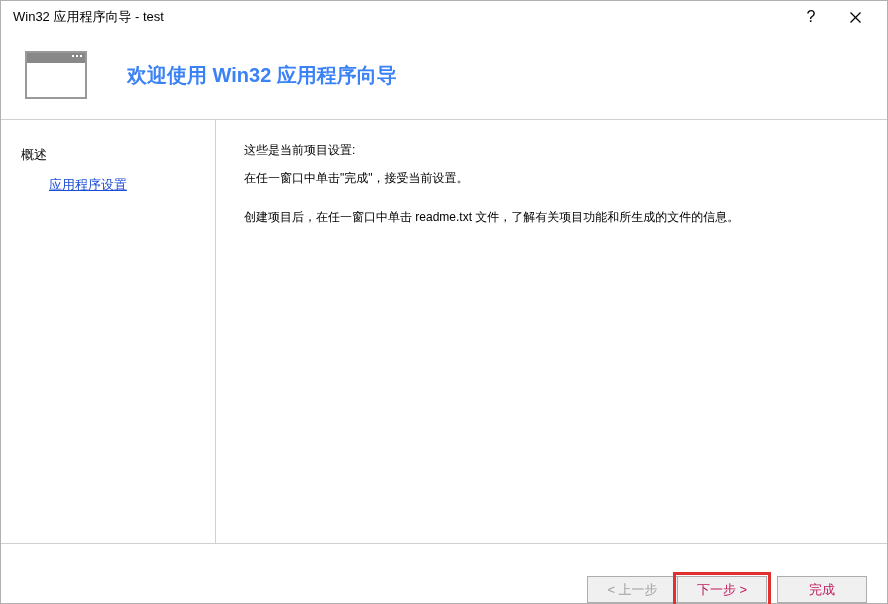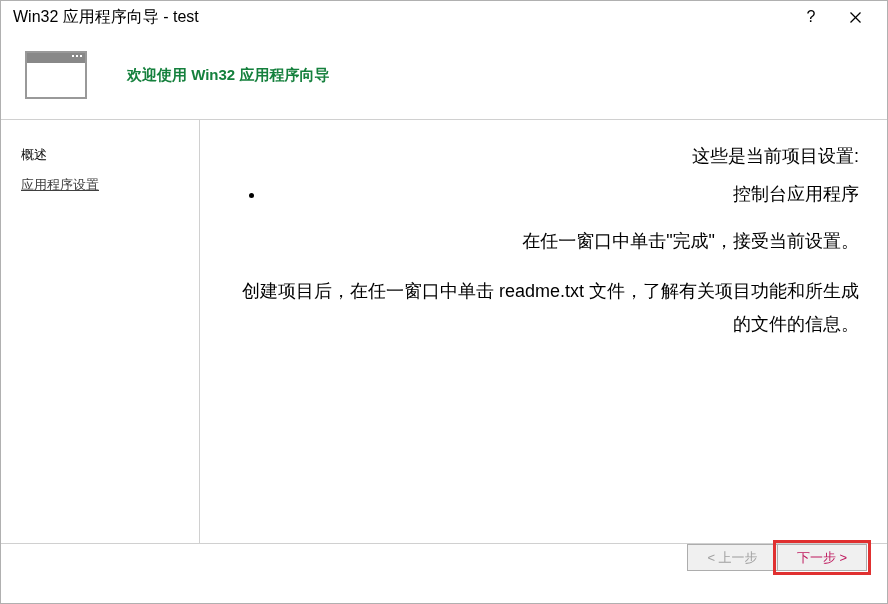--- a/index.html
+++ b/index.html
@@ -25,21 +25,21 @@
     }
     .titlebar {
       height: 32px;
       display: flex;
       align-items: center;
       padding: 0 10px 0 12px;
       background: #fff;
     }
     .titlebar-text {
       flex: 1;
-      font-size: 16px;
+      font-size: 13px;
       color: #000;
     }
     .titlebar-btn {
       width: 44px;
       height: 30px;
       display: flex;
       align-items: center;
       justify-content: center;
       font-size: 15px;
       color: #000;
@@ -80,50 +80,50 @@
       right: 3px;
       display: flex;
       gap: 2px;
     }
     .header-icon-dots span {
       width: 2px;
       height: 2px;
       background: #fff;
     }
     .header-title {
-      font-size: 15px;
+      font-size: 20px;
       font-weight: bold;
-      color: #15803d;
+      color: #3b82f6;
     }
     .content-area {
       flex: 1;
       display: flex;
       border-top: 1px solid #d0d0d0;
     }
     .sidebar {
-      width: 199px;
+      width: 215px;
       padding: 20px 20px;
       border-right: 1px solid #d0d0d0;
     }
     .sidebar-item {
       padding: 6px 0;
       color: #000;
       cursor: pointer;
       font-size: 13px;
     }
     .sidebar-item.link {
-      color: #404040;
+      color: #1d4ed8;
       text-decoration: underline;
+      margin-left: 28px;
     }
     .main-panel {
       flex: 1;
       padding: 20px 28px;
-      font-size: 18px;
-      color: #000;
-      text-align: right;
+      font-size: 12px;
+      color: #000;
     }
     .main-text {
       margin-bottom: 6px;
       line-height: 1.8;
     }
     .bullet-list {
       list-style: disc;
       padding-left: 38px;
       margin-bottom: 14px;
     }
@@ -131,21 +131,21 @@
       line-height: 1.8;
     }
     .para {
       margin-bottom: 18px;
       line-height: 1.8;
     }
     .footer {
       height: 60px;
       border-top: 1px solid #d0d0d0;
       display: flex;
-      align-items: flex-start;
+      align-items: flex-end;
       justify-content: flex-end;
       padding: 0 20px;
       gap: 10px;
     }
     .wiz-btn {
       min-width: 90px;
       height: 27px;
       border: 1px solid #adadad;
       background: #f0f0f0;
       font-size: 13px;
@@ -197,27 +197,25 @@
   </div>
 
   <div class="content-area">
     <div class="sidebar">
       <div class="sidebar-item">概述</div>
       <div class="sidebar-item link">应用程序设置</div>
     </div>
 
     <div class="main-panel">
       <div class="main-text">这些是当前项目设置:</div>
-      <ul class="bullet-list">
-        <li>控制台应用程序</li>
-      </ul>
       <div class="para">在任一窗口中单击"完成"，接受当前设置。</div>
       <div class="para">创建项目后，在任一窗口中单击 readme.txt 文件，了解有关项目功能和所生成的文件的信息。</div>
     </div>
   </div>
 
   <div class="footer">
     <div class="btn-group">
       <button class="wiz-btn" disabled="">&lt; 上一步</button>
       <button class="wiz-btn highlighted">下一步 &gt;</button>
     </div>
+    <button class="wiz-btn">完成</button>
   </div>
 </div>
 
 </body></html>

